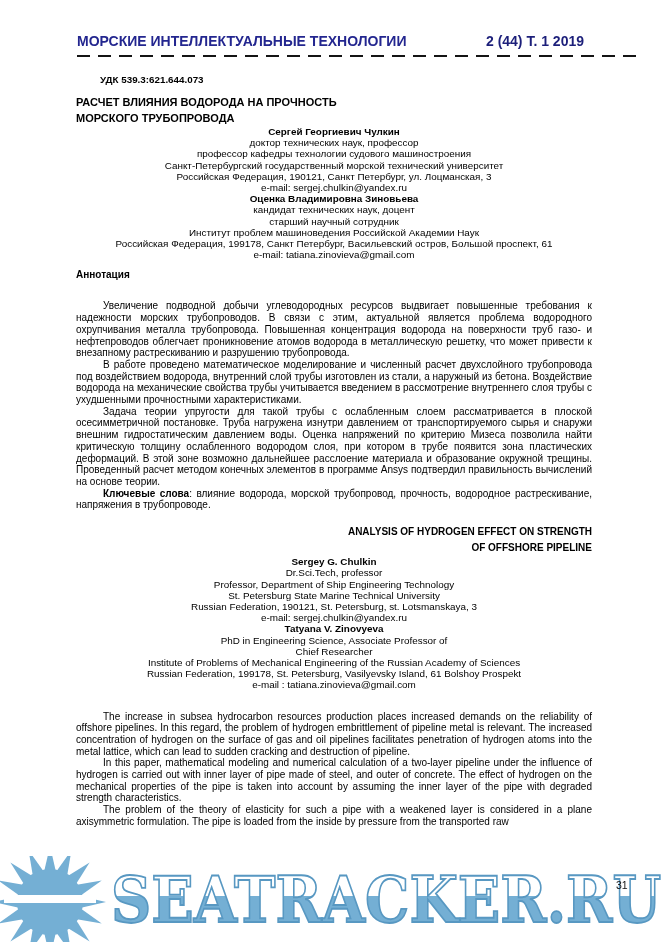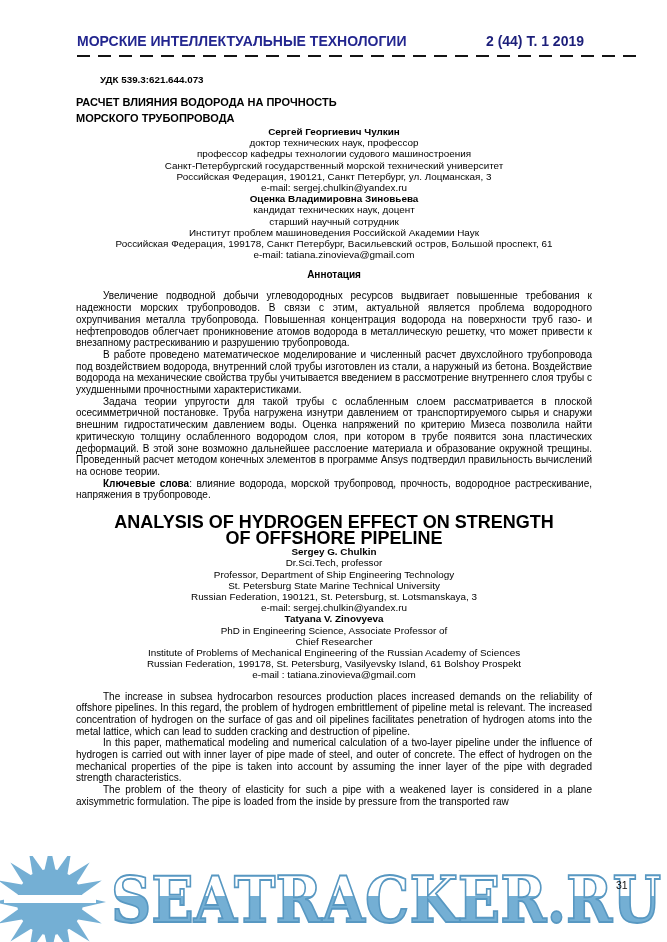--- a/index.html
+++ b/index.html
@@ -18,25 +18,25 @@
     margin:33px 8px 6px 1px;
     font-size:14px;font-weight:bold;color:#23268f;
   }
   .hdr-issue{color:#1c1f7a;}
   .dash-line{
     height:2px;width:566px;margin-left:1px;
     background:repeating-linear-gradient(90deg,#141414 0 13px,transparent 13px 21px);
   }
   .udc{margin:17px 0 0 24px;font-size:9.8px;font-weight:bold;}
   .title-ru{margin-top:9px;text-align:left;font-size:11px;font-weight:bold;line-height:16px;}
-  .title-en{margin-top:13px;text-align:center;font-size:18px;font-weight:bold;line-height:16px;}
+  .title-en{margin-top:13px;text-align:right;font-size:10px;font-weight:bold;line-height:16px;}
   .authors{text-align:center;font-size:9.9px;line-height:11.2px;}
   .authors .name{font-weight:bold;}
-  .sec-head{margin-top:9px;text-align:center;font-size:10px;font-weight:bold;}
-  .abs{margin-top:10px;font-size:10px;line-height:11.7px;text-align:justify;text-justify:inter-word;}
+  .sec-head{margin-top:9px;text-align:left;font-size:10px;font-weight:bold;}
+  .abs{margin-top:20px;font-size:10px;line-height:11.7px;text-align:justify;text-justify:inter-word;}
   .abs p{margin:0;text-indent:27px;}
   .kw-label{font-weight:bold;}
   .wm-svg{position:absolute;left:0;top:856px;z-index:4;}
   .page-num{
     position:absolute;left:616px;top:879px;z-index:5;
     font-size:10.5px;color:#111;
   }
 </style>
 </head>
 <body>

